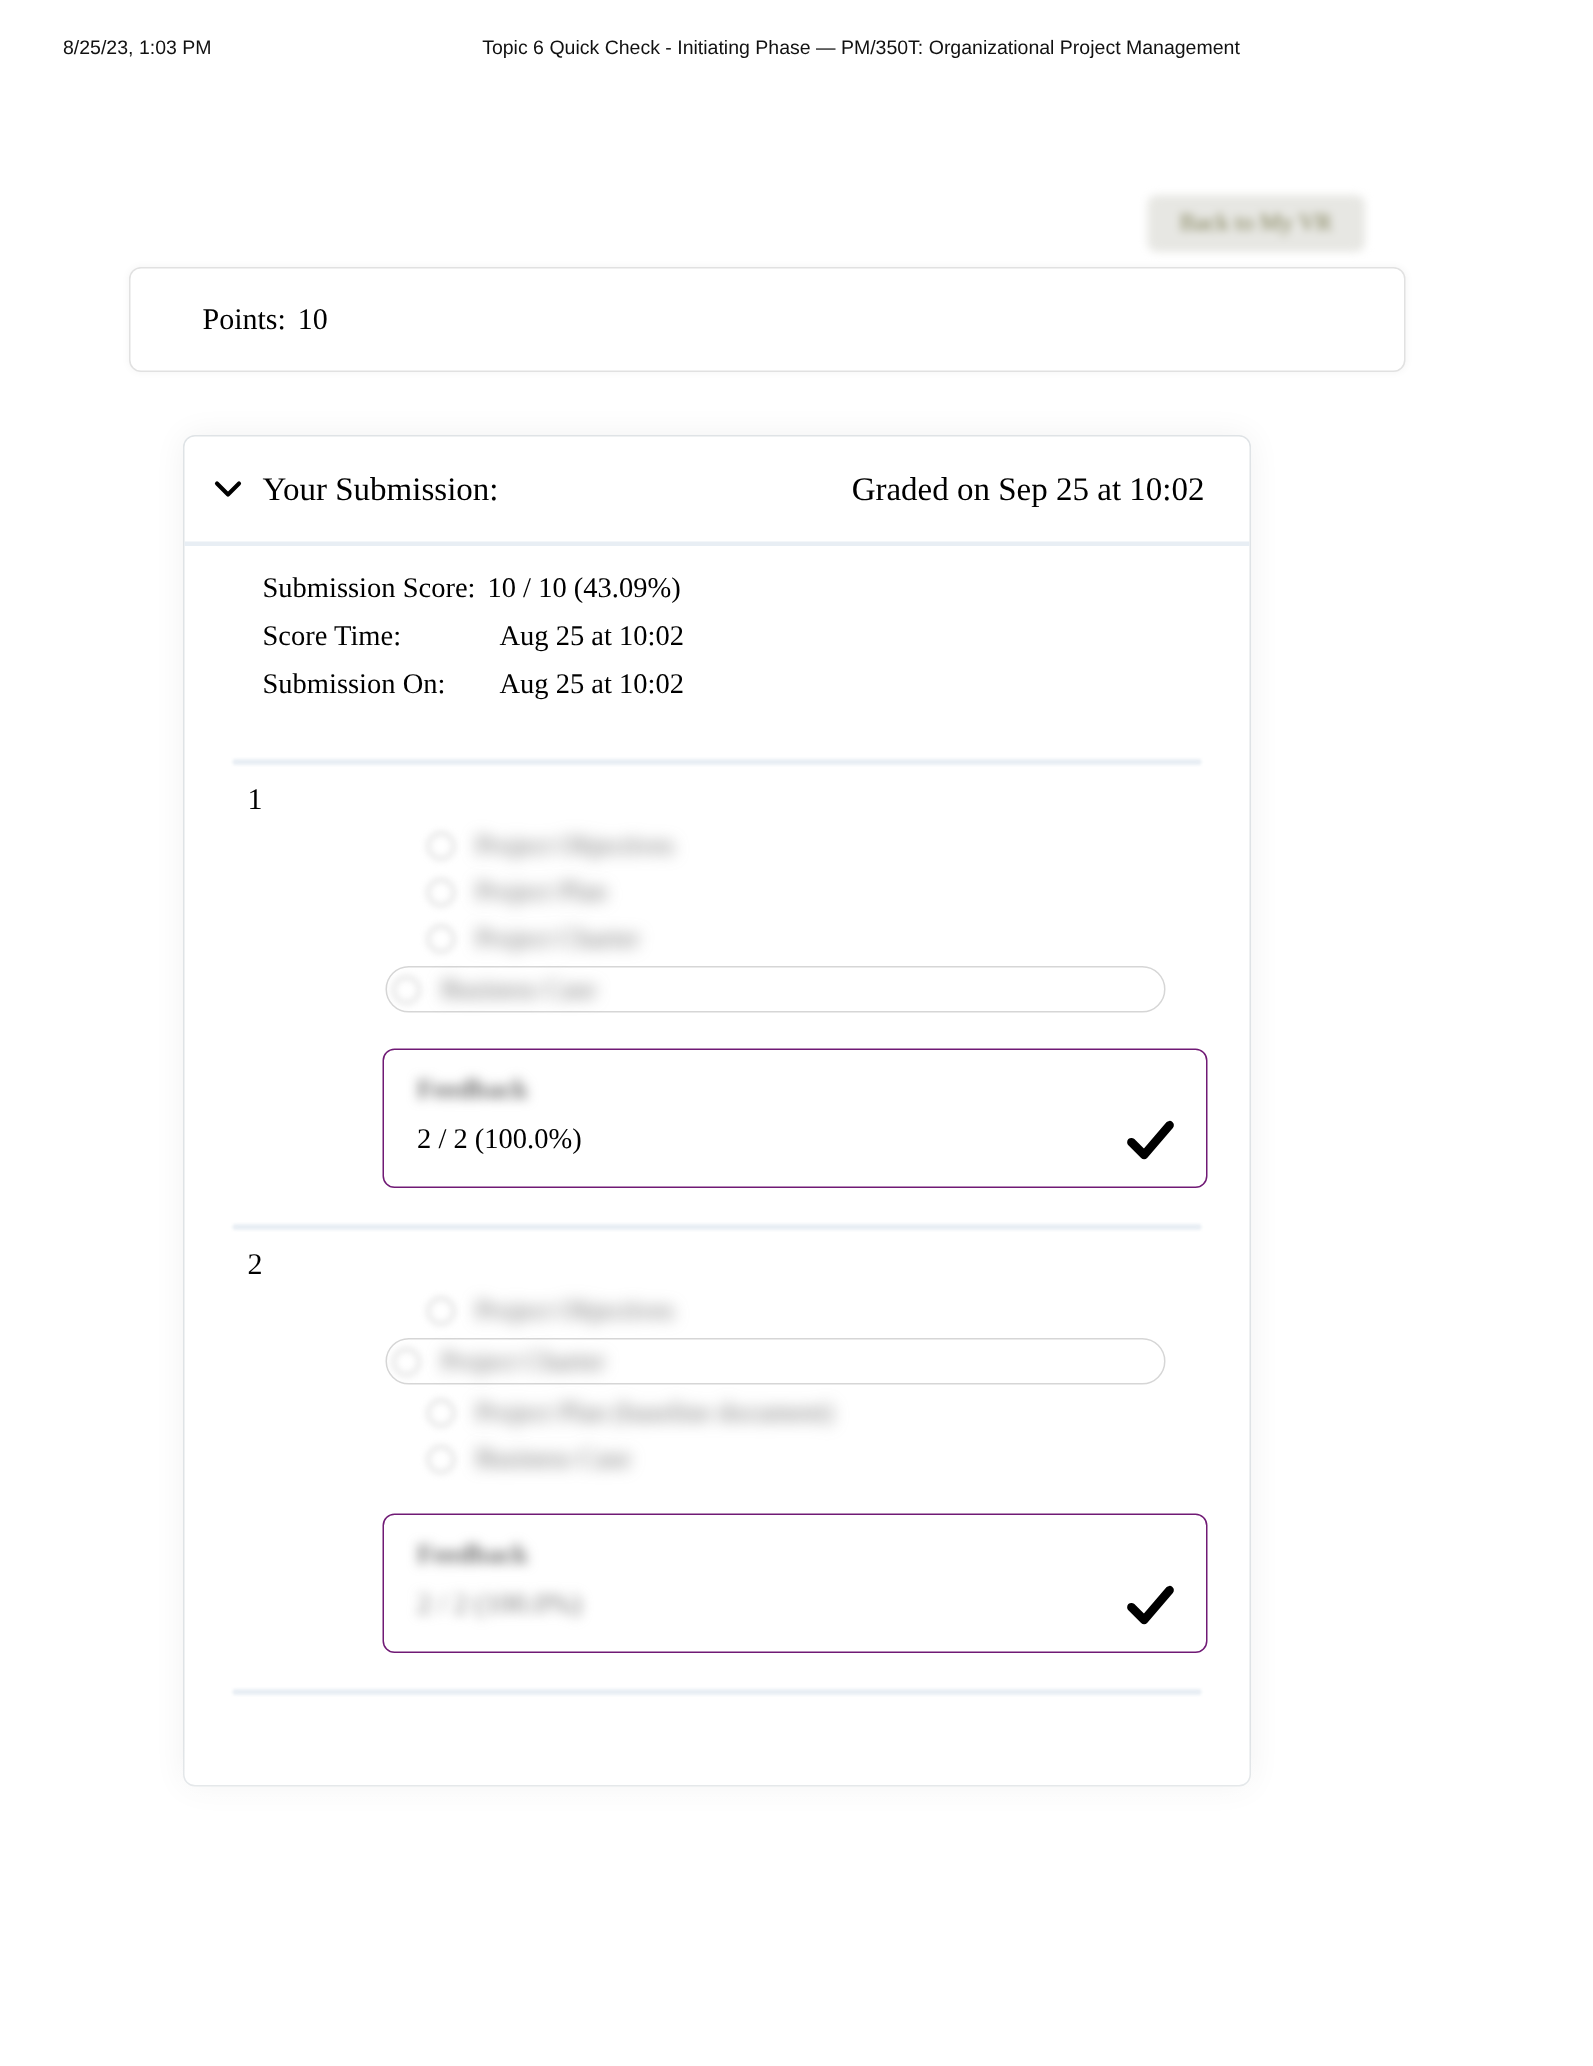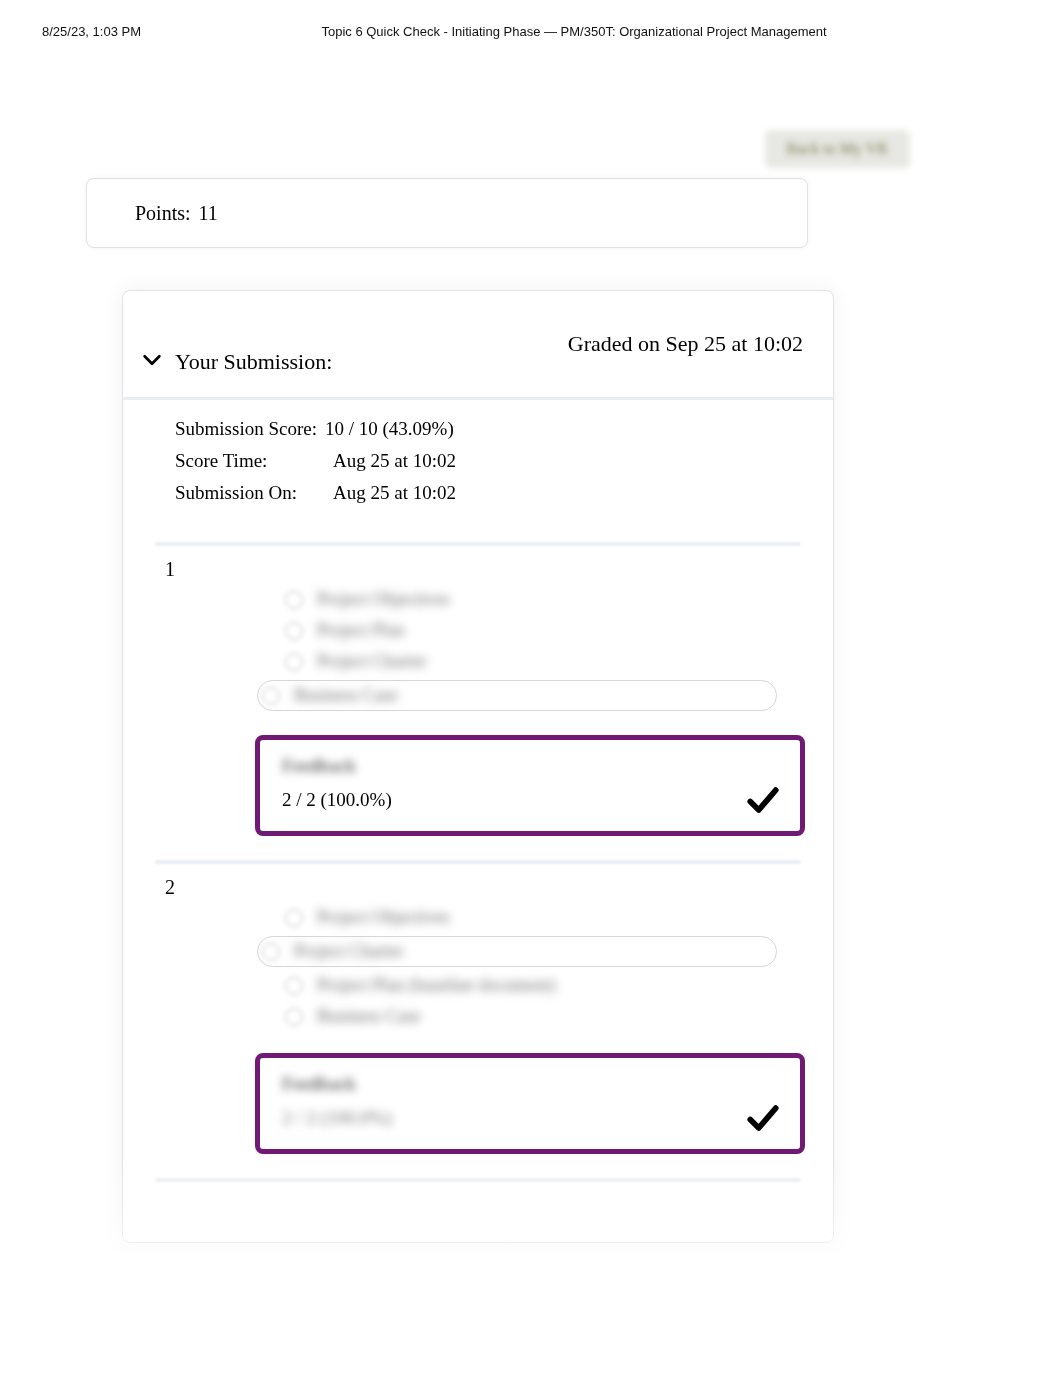--- a/index.html
+++ b/index.html
@@ -46,21 +46,21 @@
     border-radius: 6px;
     padding: 10px 22px;
     font-family: Georgia, serif;
     font-size: 16px;
     filter: blur(3px);
   }
   .points-card {
     position: absolute;
     top: 178px;
     left: 86px;
-    width: 722px;
+    width: 851px;
     height: 70px;
     background: #ffffff;
     border: 1px solid #e1e1e1;
     border-radius: 8px;
     box-shadow: 0 0 6px rgba(0,0,0,0.05);
     display: flex;
     align-items: center;
     padding-left: 48px;
     box-sizing: border-box;
     font-size: 20px;
@@ -80,23 +80,22 @@
   .sub-header {
     display: flex;
     align-items: center;
     justify-content: space-between;
     padding: 22px 30px 22px 18px;
     font-size: 22px;
     border-bottom: 3px solid #e8eef4;
   }
   .sub-header-left {
     display: flex;
-    align-items: flex-start;
+    align-items: center;
     gap: 12px;
-    margin-top: 36px;
   }
   .chev-icon {
     width: 22px;
     height: 22px;
   }
   .meta-block {
     padding: 18px 52px 28px 52px;
     font-size: 19px;
   }
   .meta-row {
@@ -152,21 +151,21 @@
   .opt-text {
     color: #6d6d6d;
     font-size: 18px;
     filter: blur(5px);
     white-space: nowrap;
   }
   .feedback-box {
     margin-left: 90px;
     margin-top: 24px;
     width: 550px;
-    border: 5px solid #701a75;
+    border: 1px solid #701a75;
     border-radius: 8px;
     padding: 16px 22px 20px 22px;
     box-sizing: border-box;
     position: relative;
   }
   .fb-title {
     color: #6c6c6c;
     font-size: 18px;
     filter: blur(4px);
     font-weight: bold;
@@ -207,21 +206,21 @@
   <div class="print-header">
     <span class="print-date">8/25/23, 1:03 PM</span>
     <span class="print-title">Topic 6 Quick Check - Initiating Phase — PM/350T: Organizational Project Management</span>
   </div>
 
   <div class="back-btn">Back to My VR</div>
 
   <div class="points-card">
     <span>Points:</span>
     <span style="width:8px;"></span>
-    <span>11</span>
+    <span>10</span>
   </div>
 
   <div class="submission-card">
 
     <div class="sub-header">
       <div class="sub-header-left">
         <svg class="chev-icon" viewBox="0 0 24 24">
           <path d="M4 8 L12 16 L20 8" stroke="#000" stroke-width="3" fill="none" stroke-linecap="round" stroke-linejoin="round"></path>
         </svg>
         <span>Your Submission:</span>

